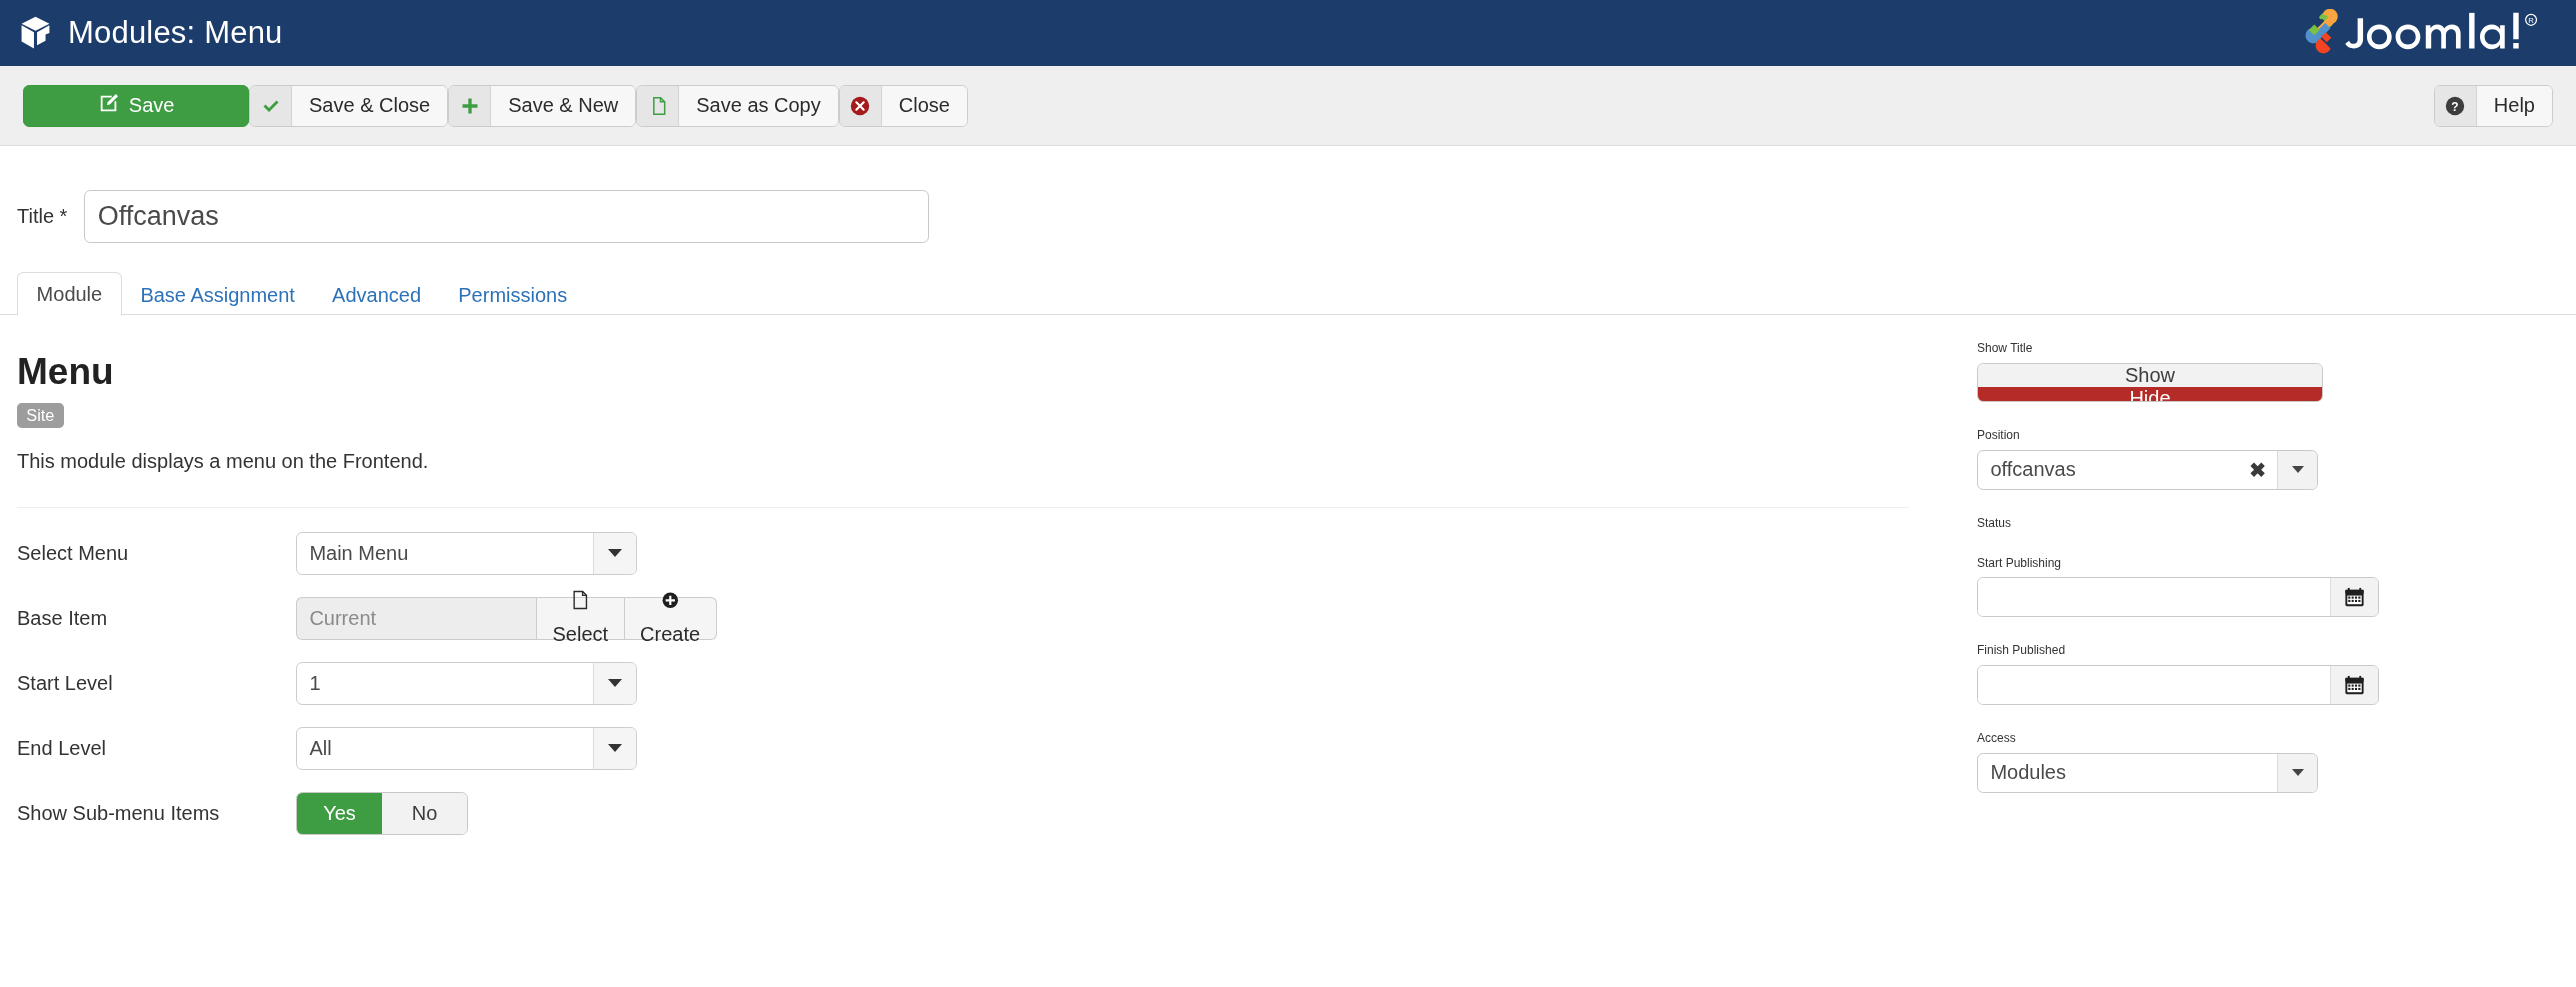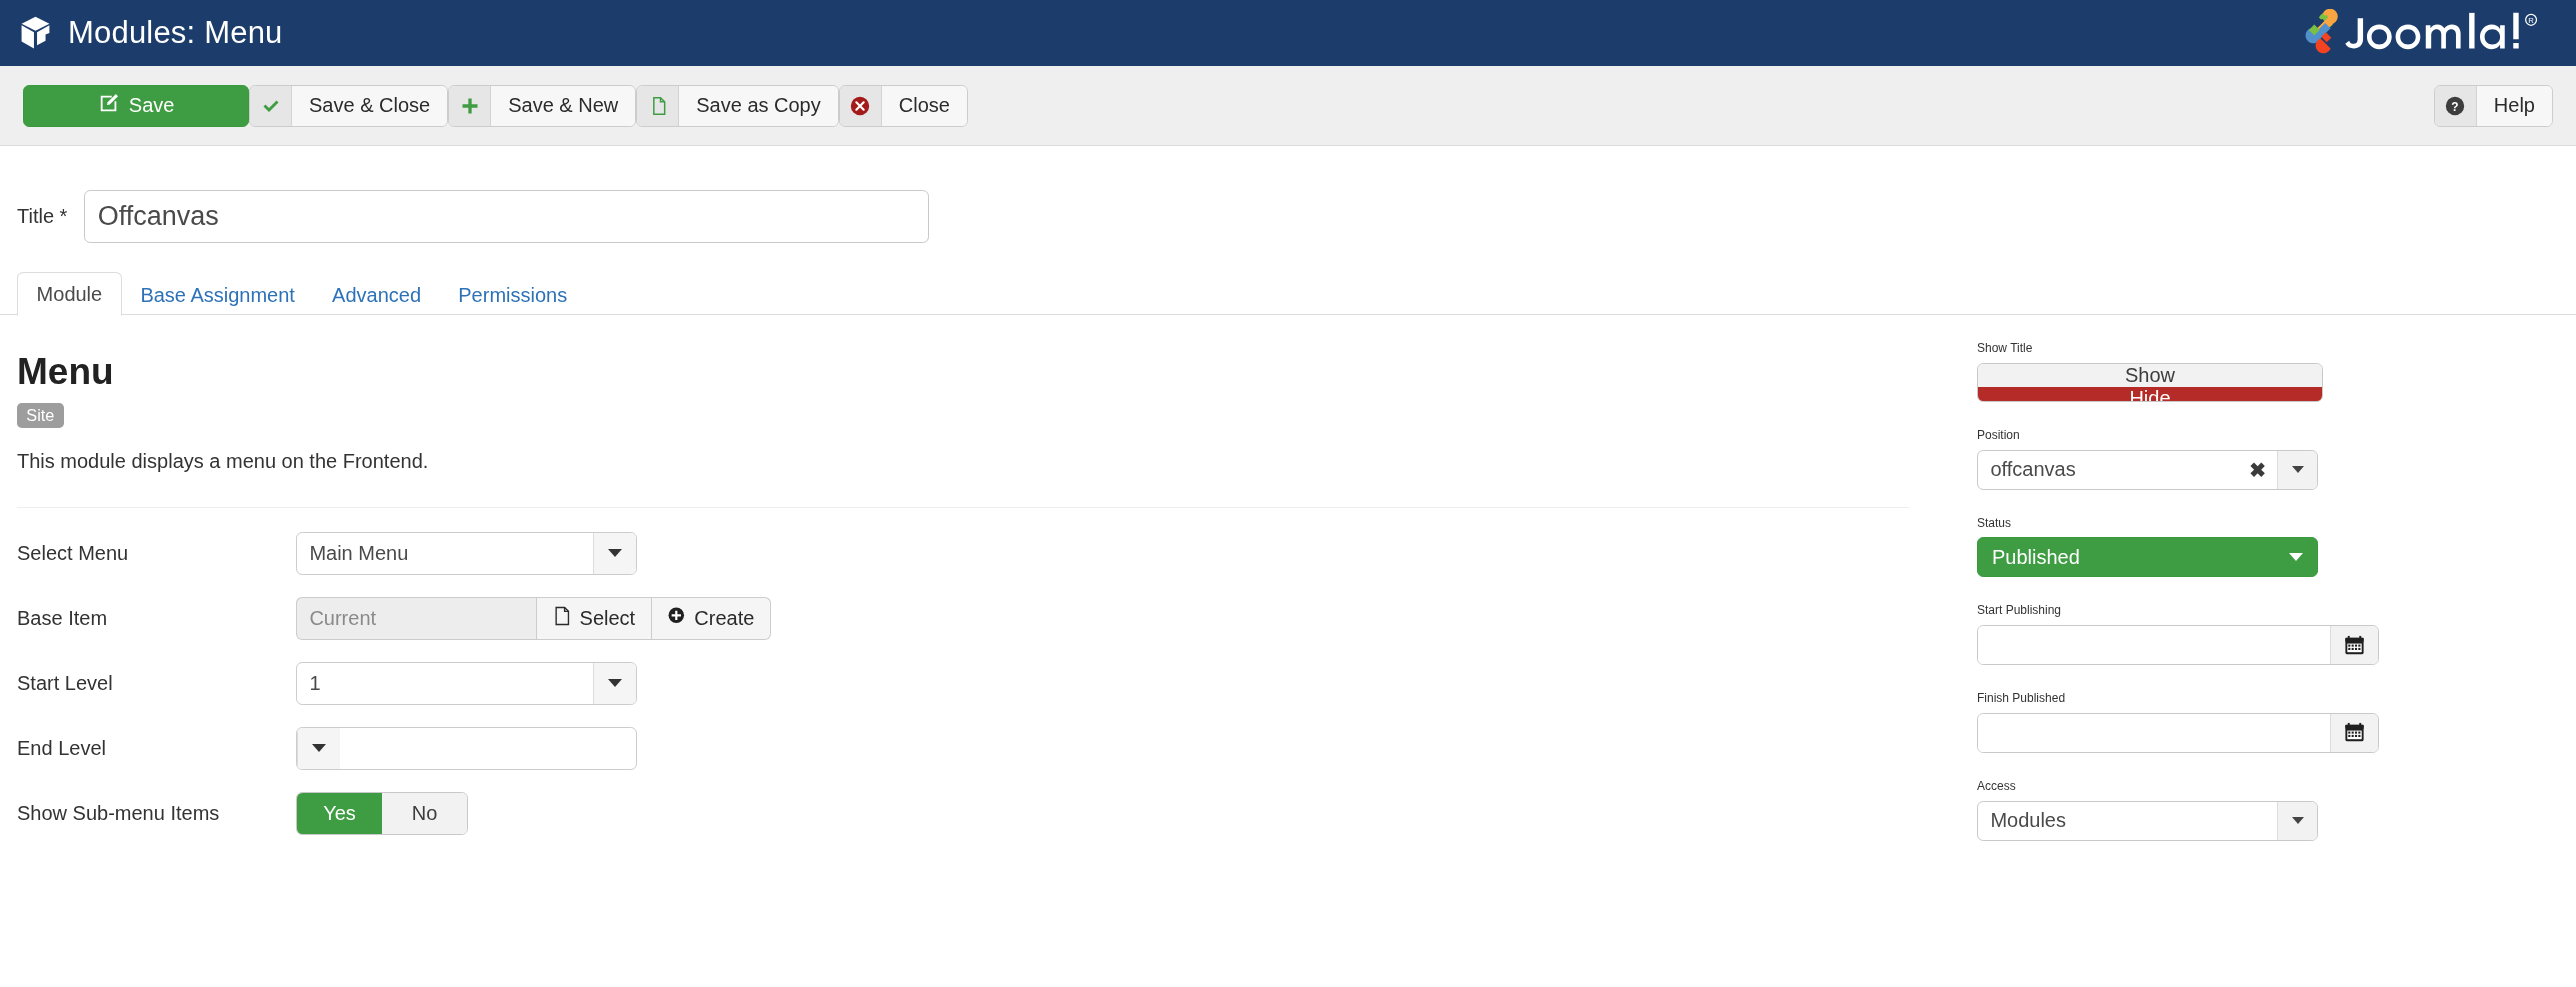--- a/index.html
+++ b/index.html
@@ -230,20 +230,21 @@
   .baseitem-btn {
     display: inline-flex; align-items: center; justify-content: center;
     gap: 8.5px;
     padding: 0 15.5px;
     background: #f5f5f5;
     border: 0.8px solid #cccccc;
     font-size: 20px;
     color: #2b2b2b;
     cursor: pointer;
     white-space: nowrap;
+    flex-direction: column;
   }
   .baseitem-btn.last { border-radius: 0 6.2px 6.2px 0; border-left: none; }
 
   
   .toggle-group {
     display: inline-flex; height: 43px;
     border-radius: 6.2px; overflow: hidden;
     border: 0.8px solid #c8c8c8;
   }
   .toggle-btn {
@@ -540,20 +541,21 @@
       <span class="sel-arrow">
           <i class="caret-down"></i>
         </span>
     </div>
   </div>
 
   
   <div class="field-row">
     <span class="field-label">End Level</span>
     <div class="select-box">
+      <span class="sel-val">All</span>
       <span class="sel-arrow">
           <i class="caret-down"></i>
         </span>
     </div>
   </div>
 
   
   <div class="field-row">
     <span class="field-label">Show Sub-menu Items</span>
     <div class="toggle-group">
@@ -581,24 +583,20 @@
         <span class="pos-clear">✖</span>
       </span>
       <span class="pos-arrow">
           <i class="caret-small"></i>
         </span>
     </div>
   </div>
 
   <div class="side-group">
     <div class="side-label">Status</div>
-    <div class="status-select">
-      <span>Published</span>
-      <i class="caret-white"></i>
-    </div>
   </div>
 
   <div class="side-group">
     <div class="side-label">Start Publishing</div>
     <div class="date-field">
       <input type="text" value="" style="">
       <span class="date-btn">
         <svg width="23" height="23" viewBox="0 0 24 24" xmlns="http://www.w3.org/2000/svg">
           <rect x="2.5" y="4" width="19" height="17" rx="1.5" fill="#1f1f1f"></rect>
           <rect x="2.5" y="4" width="19" height="4" fill="#1f1f1f"></rect>

